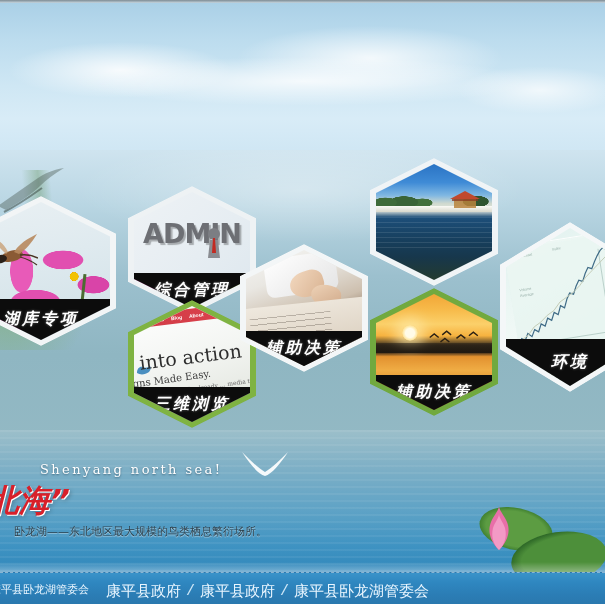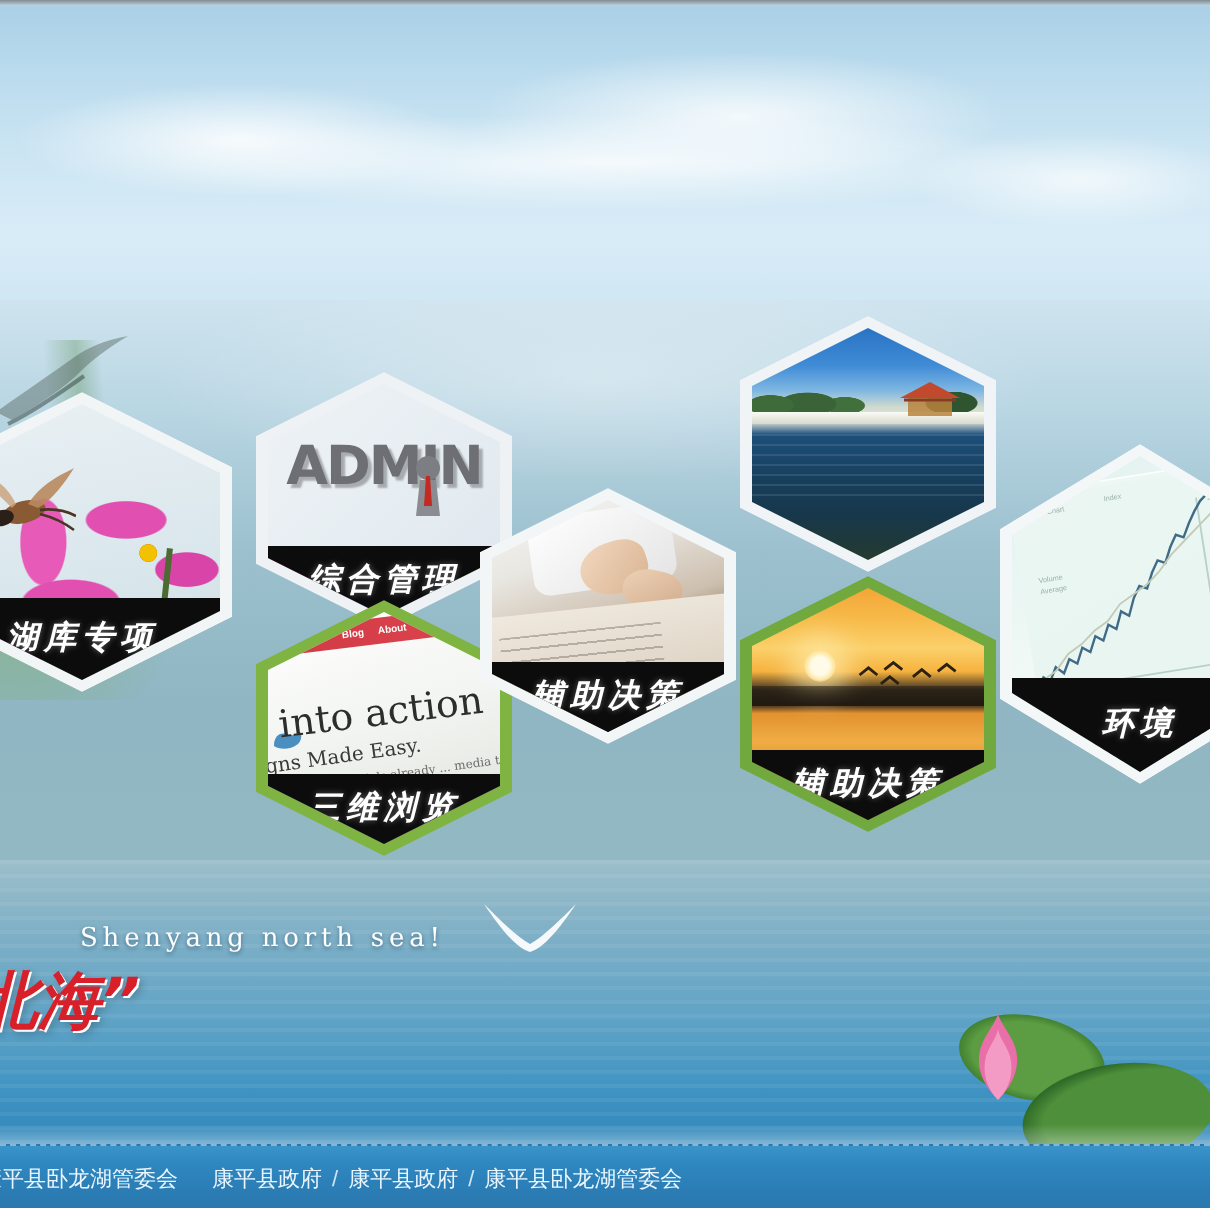--- a/index.html
+++ b/index.html
@@ -365,22 +365,22 @@
     overflow:hidden;
   }
   .footer .owner{
     position:absolute; left:-10px; top:9px;
     font-family:"DejaVu Sans","Liberation Sans",sans-serif;
     font-size:11px; color:#eaf6ff; white-space:nowrap;
   }
   .footer .links{
     position:absolute; left:106px; top:9px;
     display:flex; align-items:center; gap:5px;
-    font-family:Liberation Sans, sans-serif;
-    font-size:11px; color:#eaf6ff; white-space:nowrap;
+    font-family:Liberation Mono, monospace;
+    font-size:15px; color:#eaf6ff; white-space:nowrap;
   }
   .footer .links .sep{ color:#cfe8f8; }
   .footer .links a{ color:#eaf6ff; text-decoration:none; }
 
   .water-edge{
     position:absolute; left:0; bottom:32px; width:605px; height:10px;
     background:linear-gradient(180deg, rgba(255,255,255,.0), rgba(255,255,255,.35));
   }
 </style>
 </head>
@@ -581,20 +581,21 @@
           <span>环境</span>
         </div>
       </div>
     </div>
 
   </div>
 
   <div class="promo">
     <div class="eng">Shenyang north sea!</div>
     <div class="zh">北海”</div>
+    <div class="desc">卧龙湖——东北地区最大规模的鸟类栖息繁衍场所。</div>
   </div>
 
   <div class="lotus">
     <div class="pad2"></div>
     <div class="pad"></div>
     <svg class="bloom" viewBox="0 0 40 46">
       <path d="M20 44 C12 36 8 26 12 16 C15 9 20 4 20 0 C20 4 25 9 28 16 C32 26 28 36 20 44 Z" fill="#e86fa8"></path>
       <path d="M20 44 C14 38 12 30 14 22 C16 16 20 12 20 8 C20 12 24 16 26 22 C28 30 26 38 20 44 Z" fill="#f39ac5"></path>
     </svg>
   </div>

